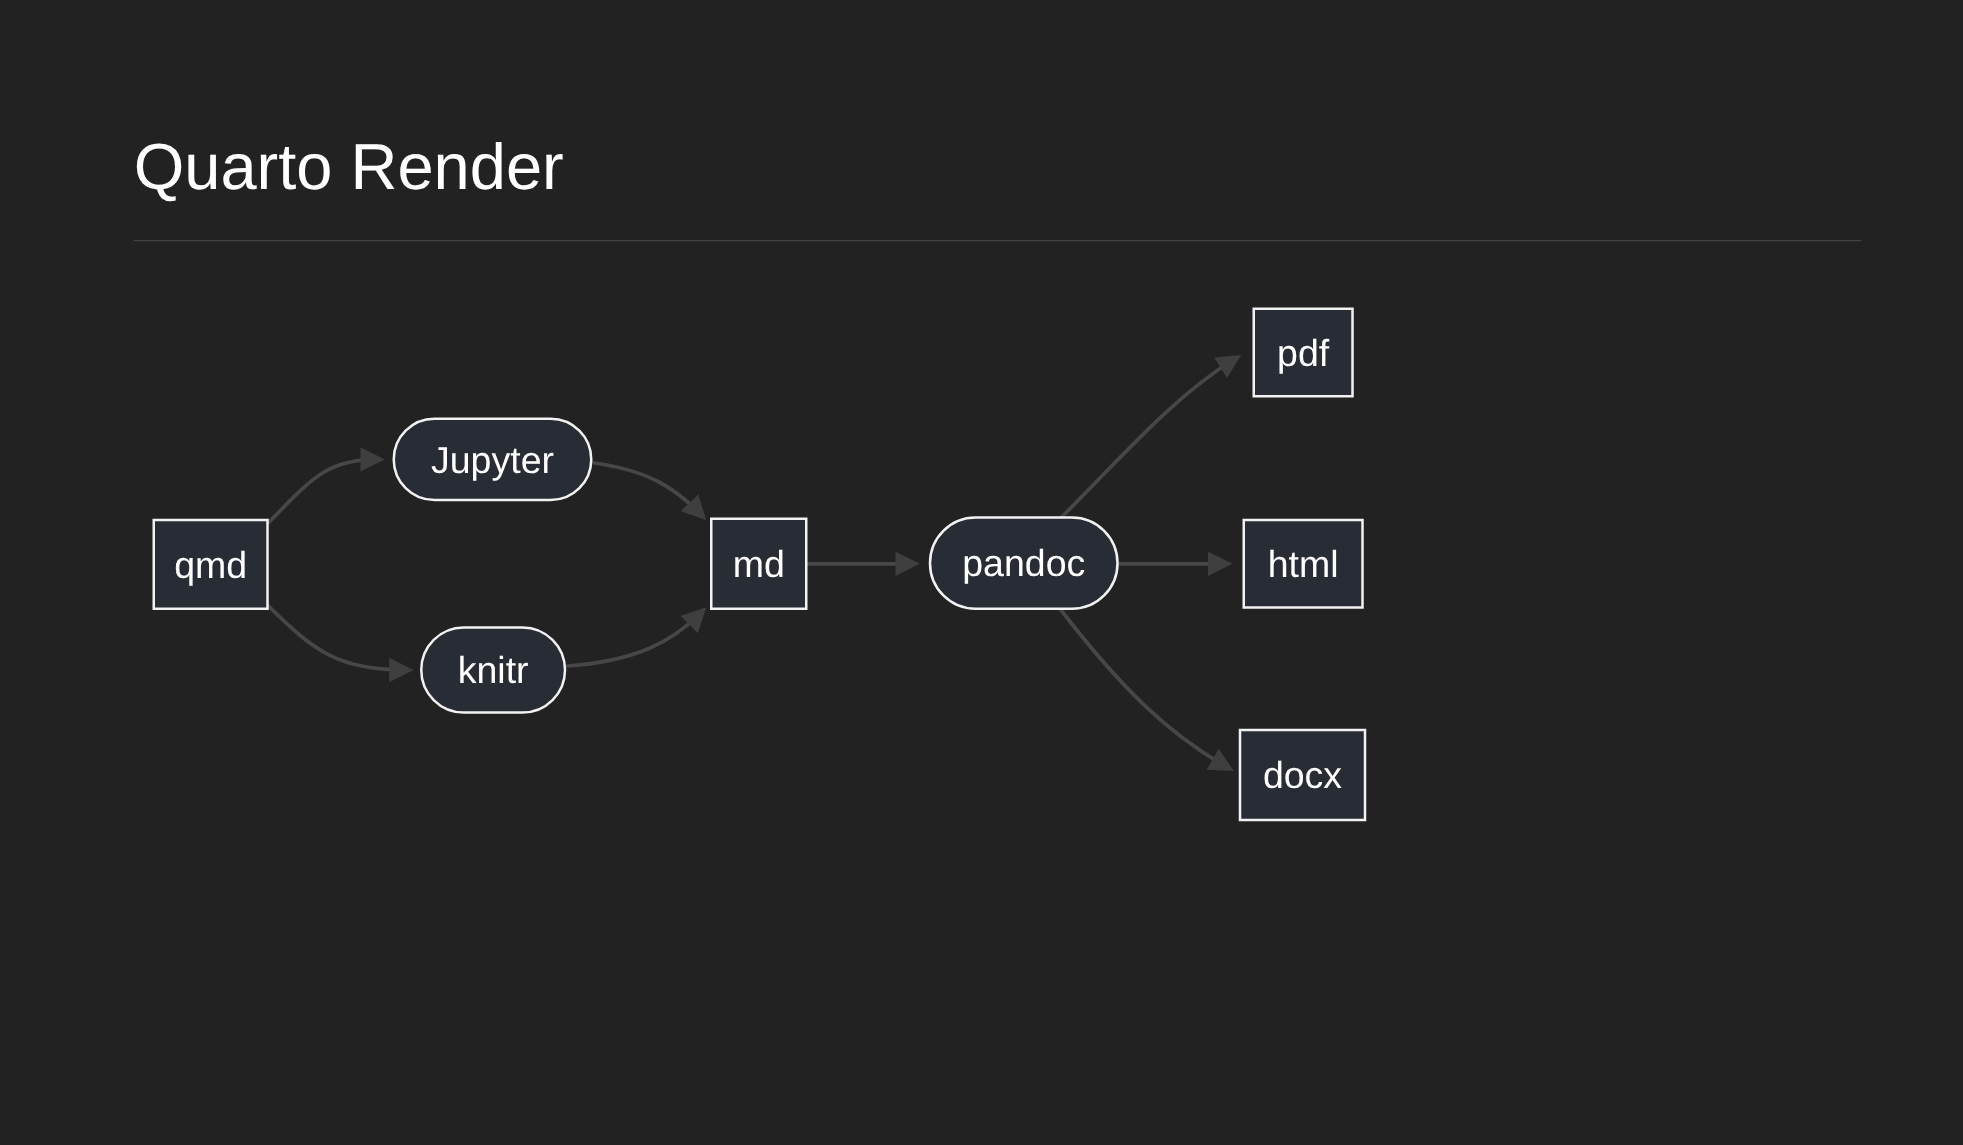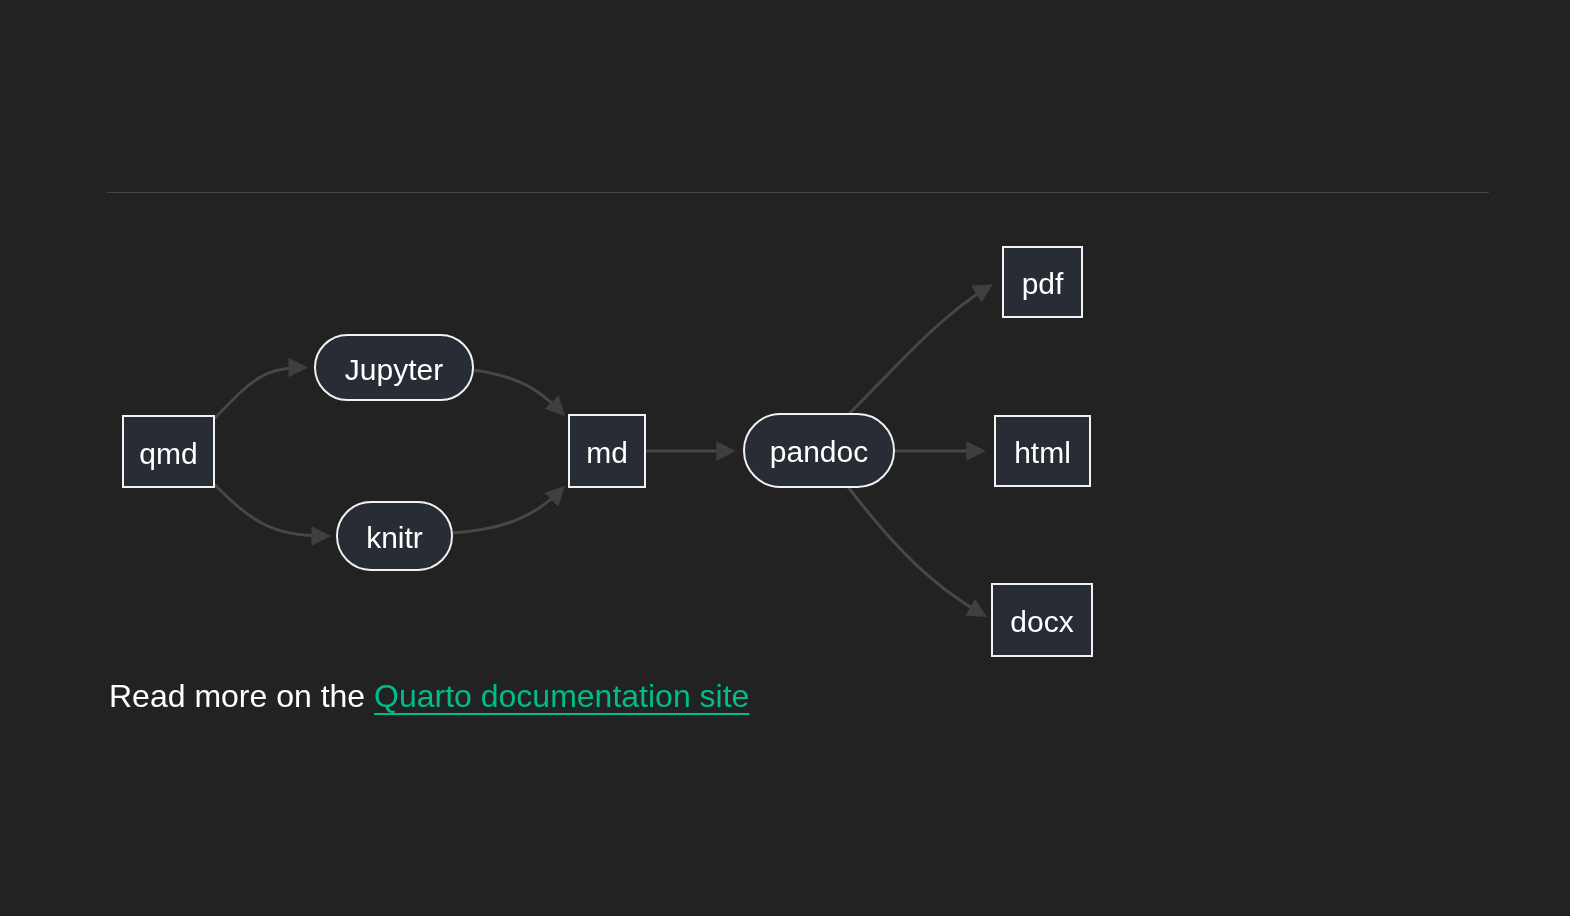--- a/index.html
+++ b/index.html
@@ -68,20 +68,21 @@
     text-decoration: underline;
     text-decoration-thickness: 2px;
     text-underline-offset: 6px;
   }
 </style>
 </head>
 <body>
 
 <div class="page">
 
+  <h1 class="title">Quarto Render</h1>
 
   <div class="divider"></div>
 
   <svg class="diagram" width="1020" height="440" viewBox="0 0 1020 440" xmlns="http://www.w3.org/2000/svg">
     <defs>
       <marker id="arrowhead" viewBox="0 0 10 10" refX="7" refY="5" markerWidth="6.5" markerHeight="6.5" orient="auto" markerUnits="strokeWidth">
         <path d="M0,0 L10,5 L0,10 z" fill="#3f3f3f"></path>
       </marker>
     </defs>
 
@@ -132,15 +133,14 @@
         <text class="node-label" x="942.5" y="222">html</text>
       </g>
 
       <g>
         <rect class="node-shape" x="892" y="354" width="100" height="72"></rect>
         <text class="node-label" x="942" y="391">docx</text>
       </g>
     </g>
   </svg>
 
-  <p class="footer"><span>Read more on the </span><a class="doc-link" href="#">Quarto documentation site</a></p>
 
 </div>
 
 </body></html>

